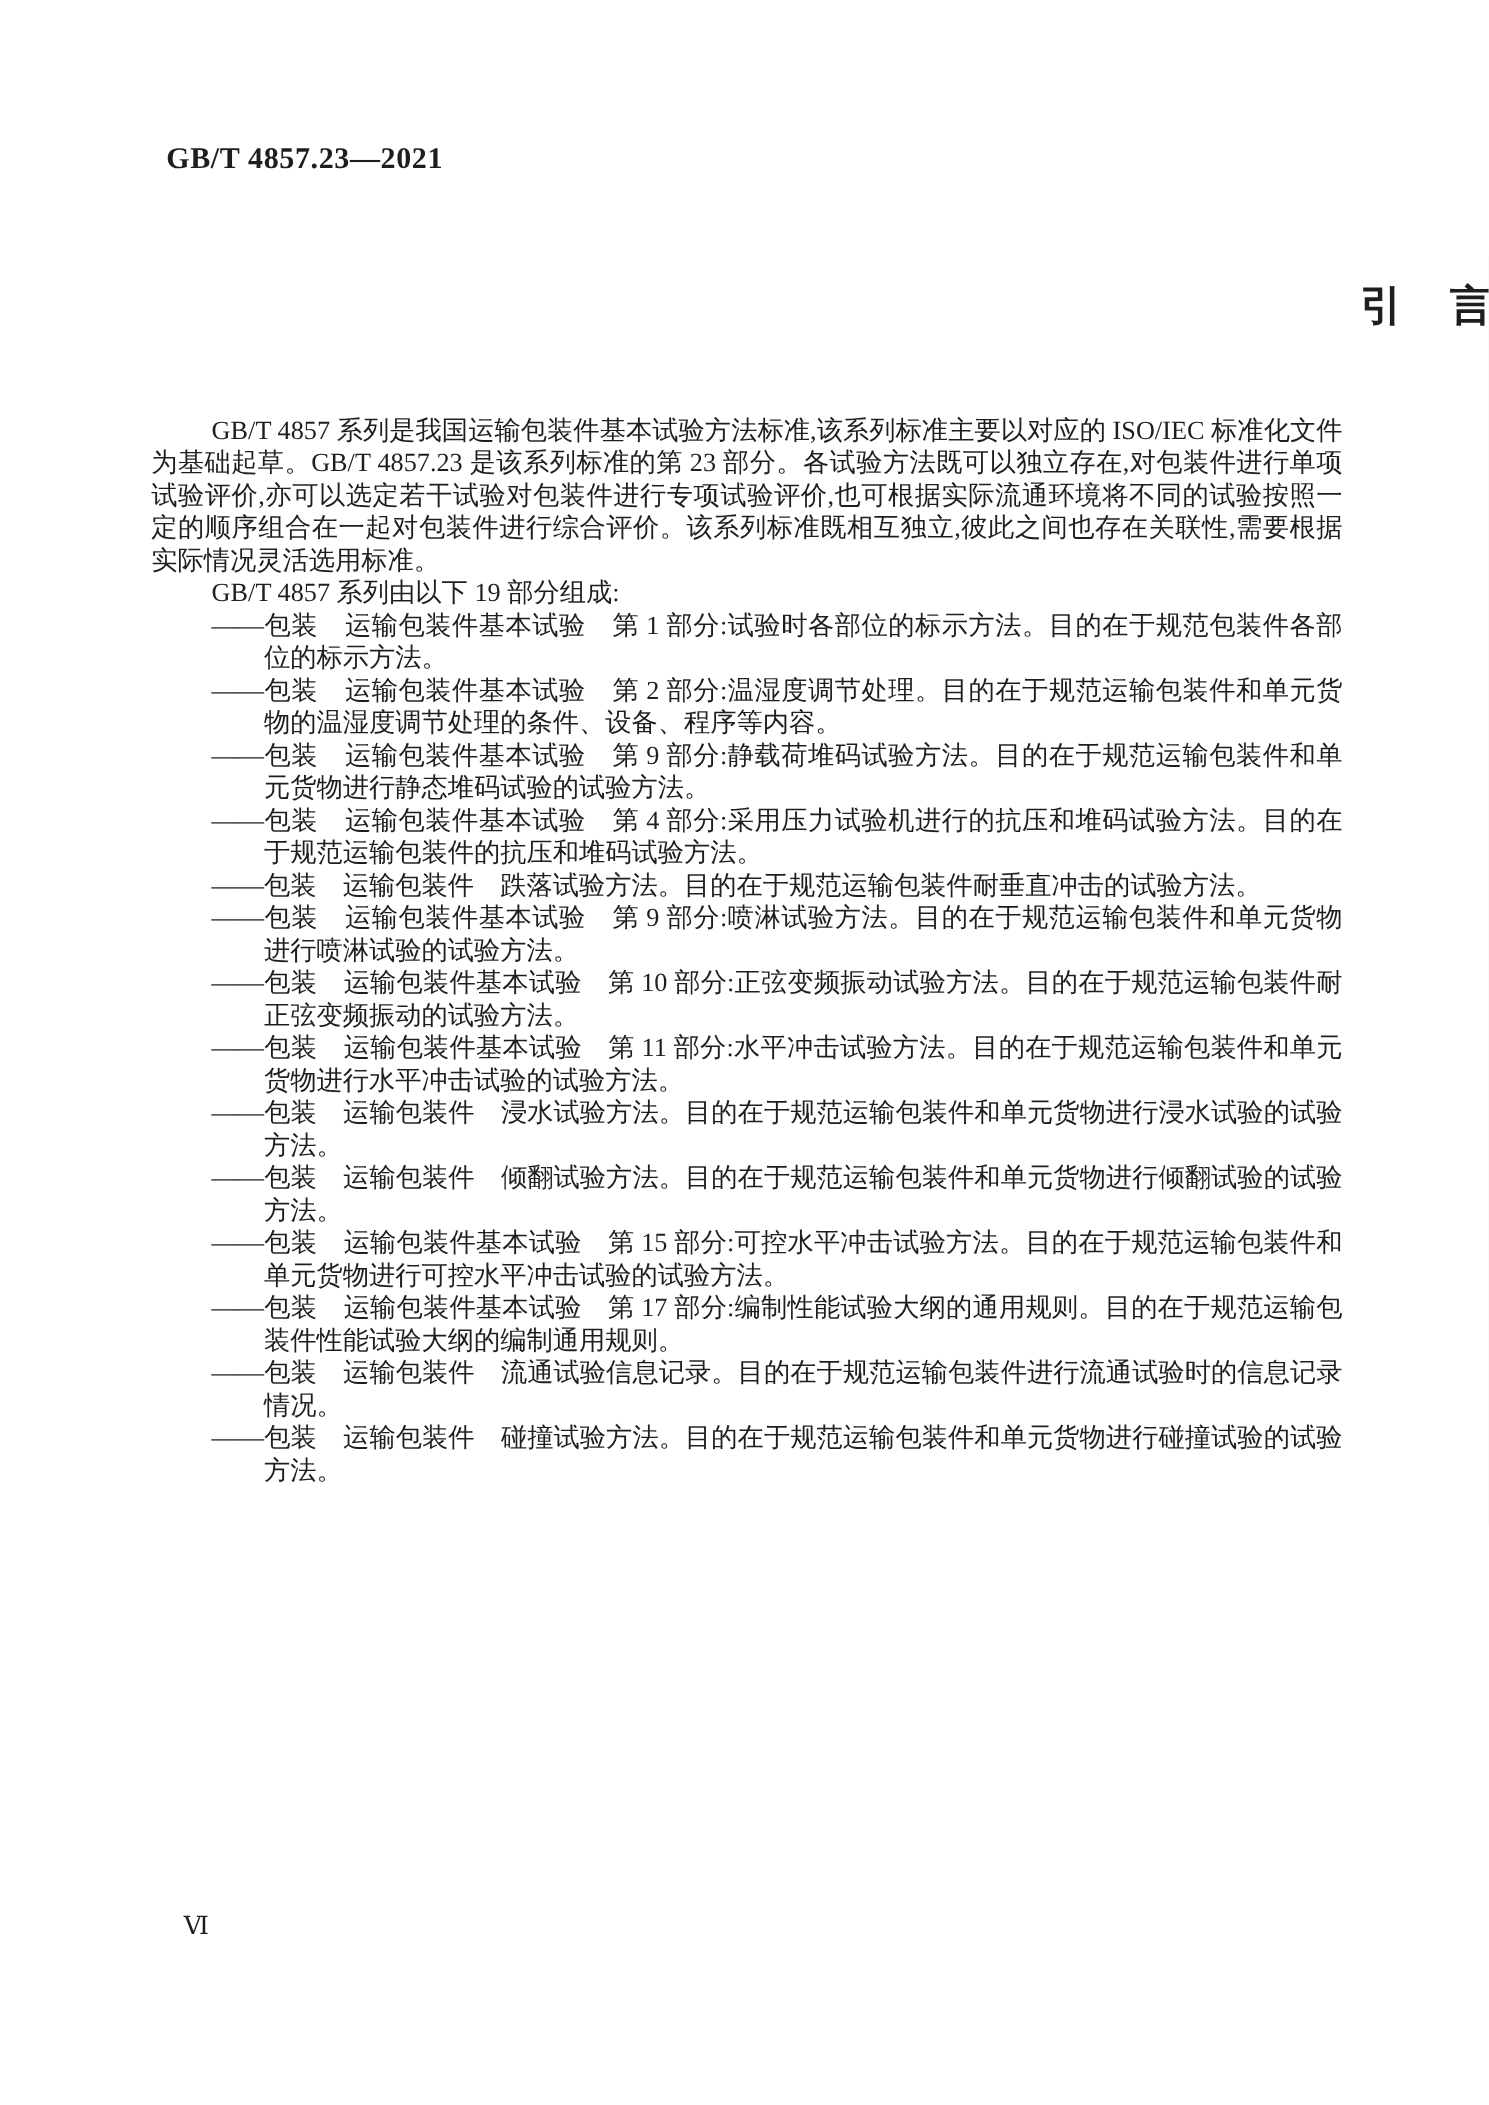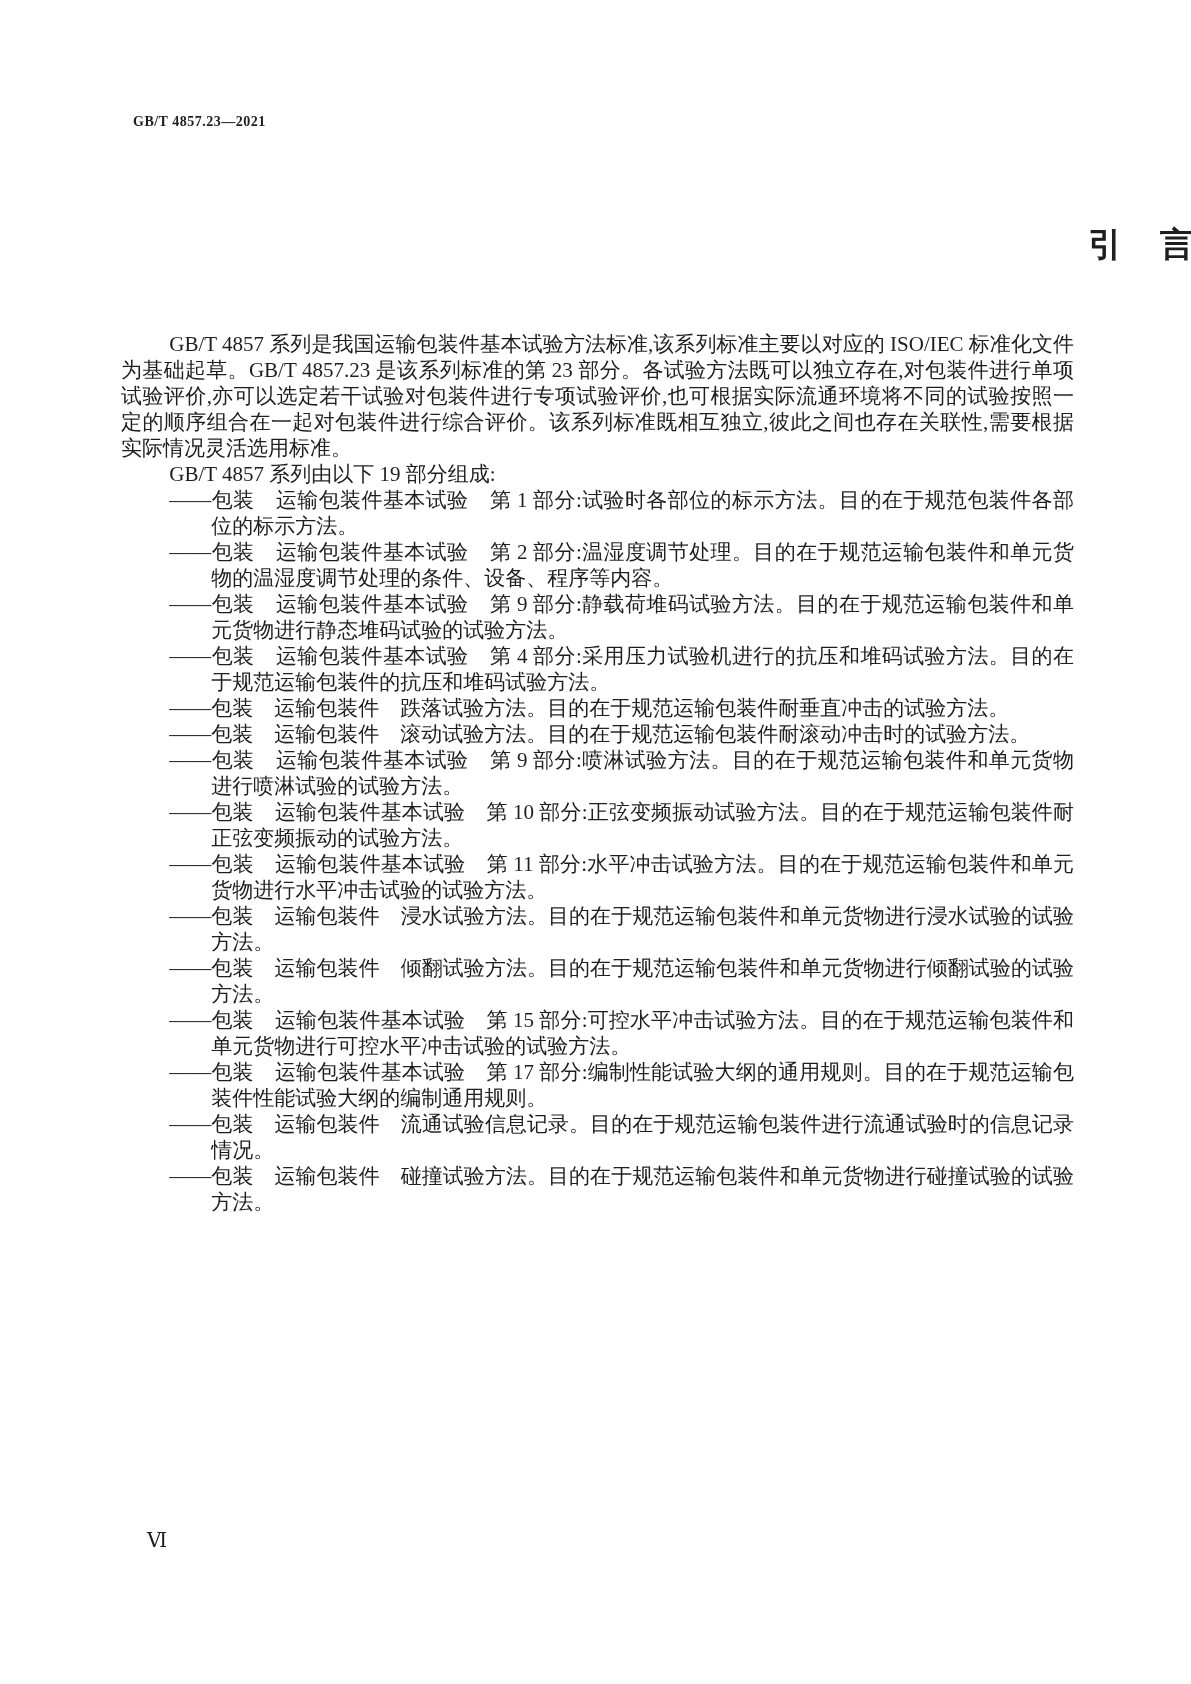--- a/index.html
+++ b/index.html
@@ -11,21 +11,21 @@
     margin: 0 auto;
     background: #ffffff;
     color: #1e1e1e;
     font-family: "Liberation Serif", "DejaVu Serif", serif;
     overflow: hidden;
   }
   .header-std {
     position: absolute;
     top: 114px;
     left: 133px;
-    font-size: 14px;
+    font-size: 24px;
     font-weight: bold;
     letter-spacing: 0.5px;
   }
   .doc-title {
     position: absolute;
     top: 222px;
     left: 3px;
     width: 100%;
     text-align: right;
     font-size: 34px;
@@ -76,21 +76,20 @@
   <div class="body-text">
     <p>GB/T 4857 系列是我国运输包装件基本试验方法标准,该系列标准主要以对应的 ISO/IEC 标准化文件为基础起草。GB/T 4857.23 是该系列标准的第 23 部分。各试验方法既可以独立存在,对包装件进行单项试验评价,亦可以选定若干试验对包装件进行专项试验评价,也可根据实际流通环境将不同的试验按照一定的顺序组合在一起对包装件进行综合评价。该系列标准既相互独立,彼此之间也存在关联性,需要根据实际情况灵活选用标准。</p>
     <p>GB/T 4857 系列由以下 19 部分组成:</p>
 
     <ul class="parts">
       <li>——包装　运输包装件基本试验　第 1 部分:试验时各部位的标示方法。目的在于规范包装件各部位的标示方法。</li>
       <li>——包装　运输包装件基本试验　第 2 部分:温湿度调节处理。目的在于规范运输包装件和单元货物的温湿度调节处理的条件、设备、程序等内容。</li>
       <li>——包装　运输包装件基本试验　第 9 部分:静载荷堆码试验方法。目的在于规范运输包装件和单元货物进行静态堆码试验的试验方法。</li>
       <li>——包装　运输包装件基本试验　第 4 部分:采用压力试验机进行的抗压和堆码试验方法。目的在于规范运输包装件的抗压和堆码试验方法。</li>
       <li>——包装　运输包装件　跌落试验方法。目的在于规范运输包装件耐垂直冲击的试验方法。</li>
-      <li>——包装　运输包装件　滚动试验方法。目的在于规范运输包装件耐滚动冲击时的试验方法。</li>
       <li>——包装　运输包装件基本试验　第 9 部分:喷淋试验方法。目的在于规范运输包装件和单元货物进行喷淋试验的试验方法。</li>
       <li>——包装　运输包装件基本试验　第 10 部分:正弦变频振动试验方法。目的在于规范运输包装件耐正弦变频振动的试验方法。</li>
       <li>——包装　运输包装件基本试验　第 11 部分:水平冲击试验方法。目的在于规范运输包装件和单元货物进行水平冲击试验的试验方法。</li>
       <li>——包装　运输包装件　浸水试验方法。目的在于规范运输包装件和单元货物进行浸水试验的试验方法。</li>
       <li>——包装　运输包装件　倾翻试验方法。目的在于规范运输包装件和单元货物进行倾翻试验的试验方法。</li>
       <li>——包装　运输包装件基本试验　第 15 部分:可控水平冲击试验方法。目的在于规范运输包装件和单元货物进行可控水平冲击试验的试验方法。</li>
       <li>——包装　运输包装件基本试验　第 17 部分:编制性能试验大纲的通用规则。目的在于规范运输包装件性能试验大纲的编制通用规则。</li>
       <li>——包装　运输包装件　流通试验信息记录。目的在于规范运输包装件进行流通试验时的信息记录情况。</li>
       <li>——包装　运输包装件　碰撞试验方法。目的在于规范运输包装件和单元货物进行碰撞试验的试验方法。</li>
     </ul>

